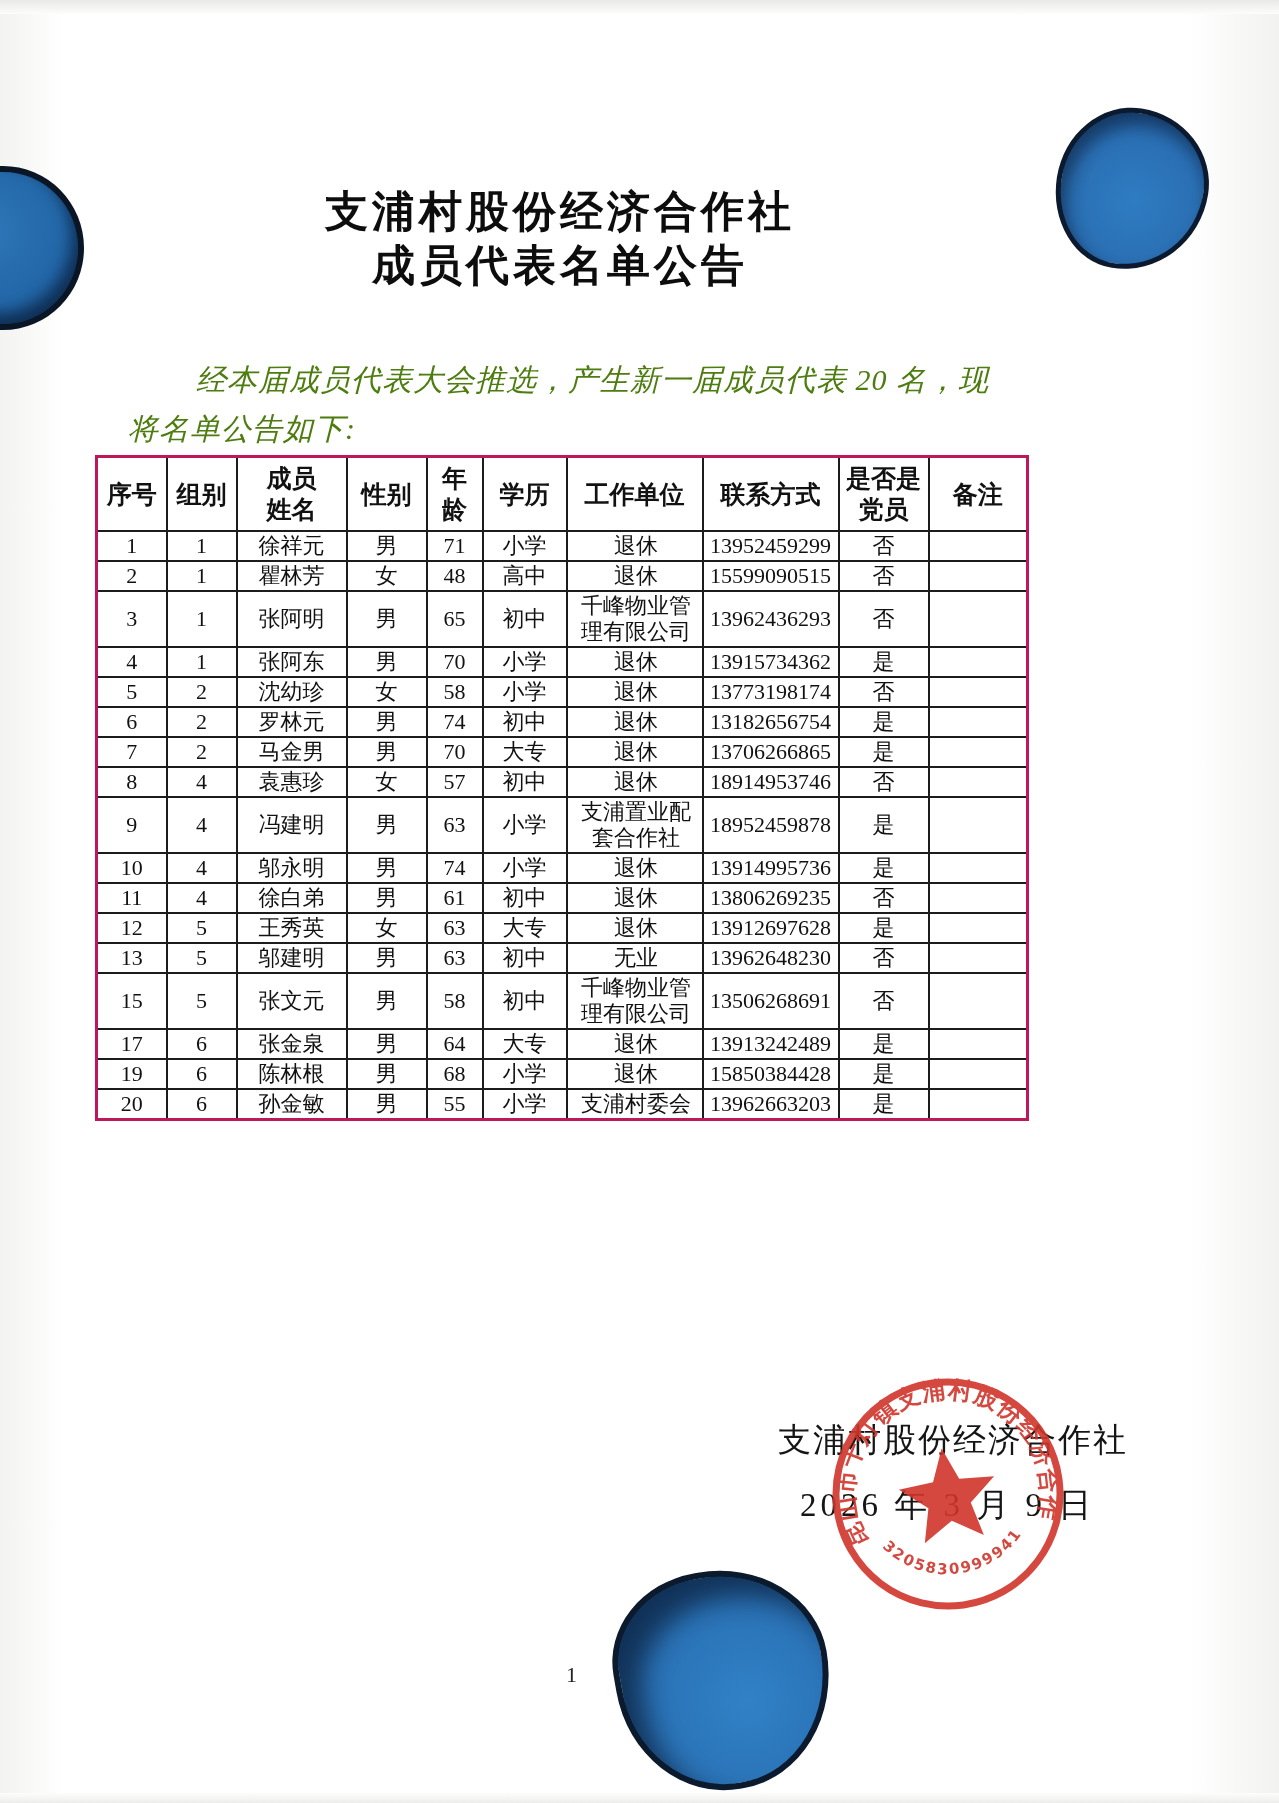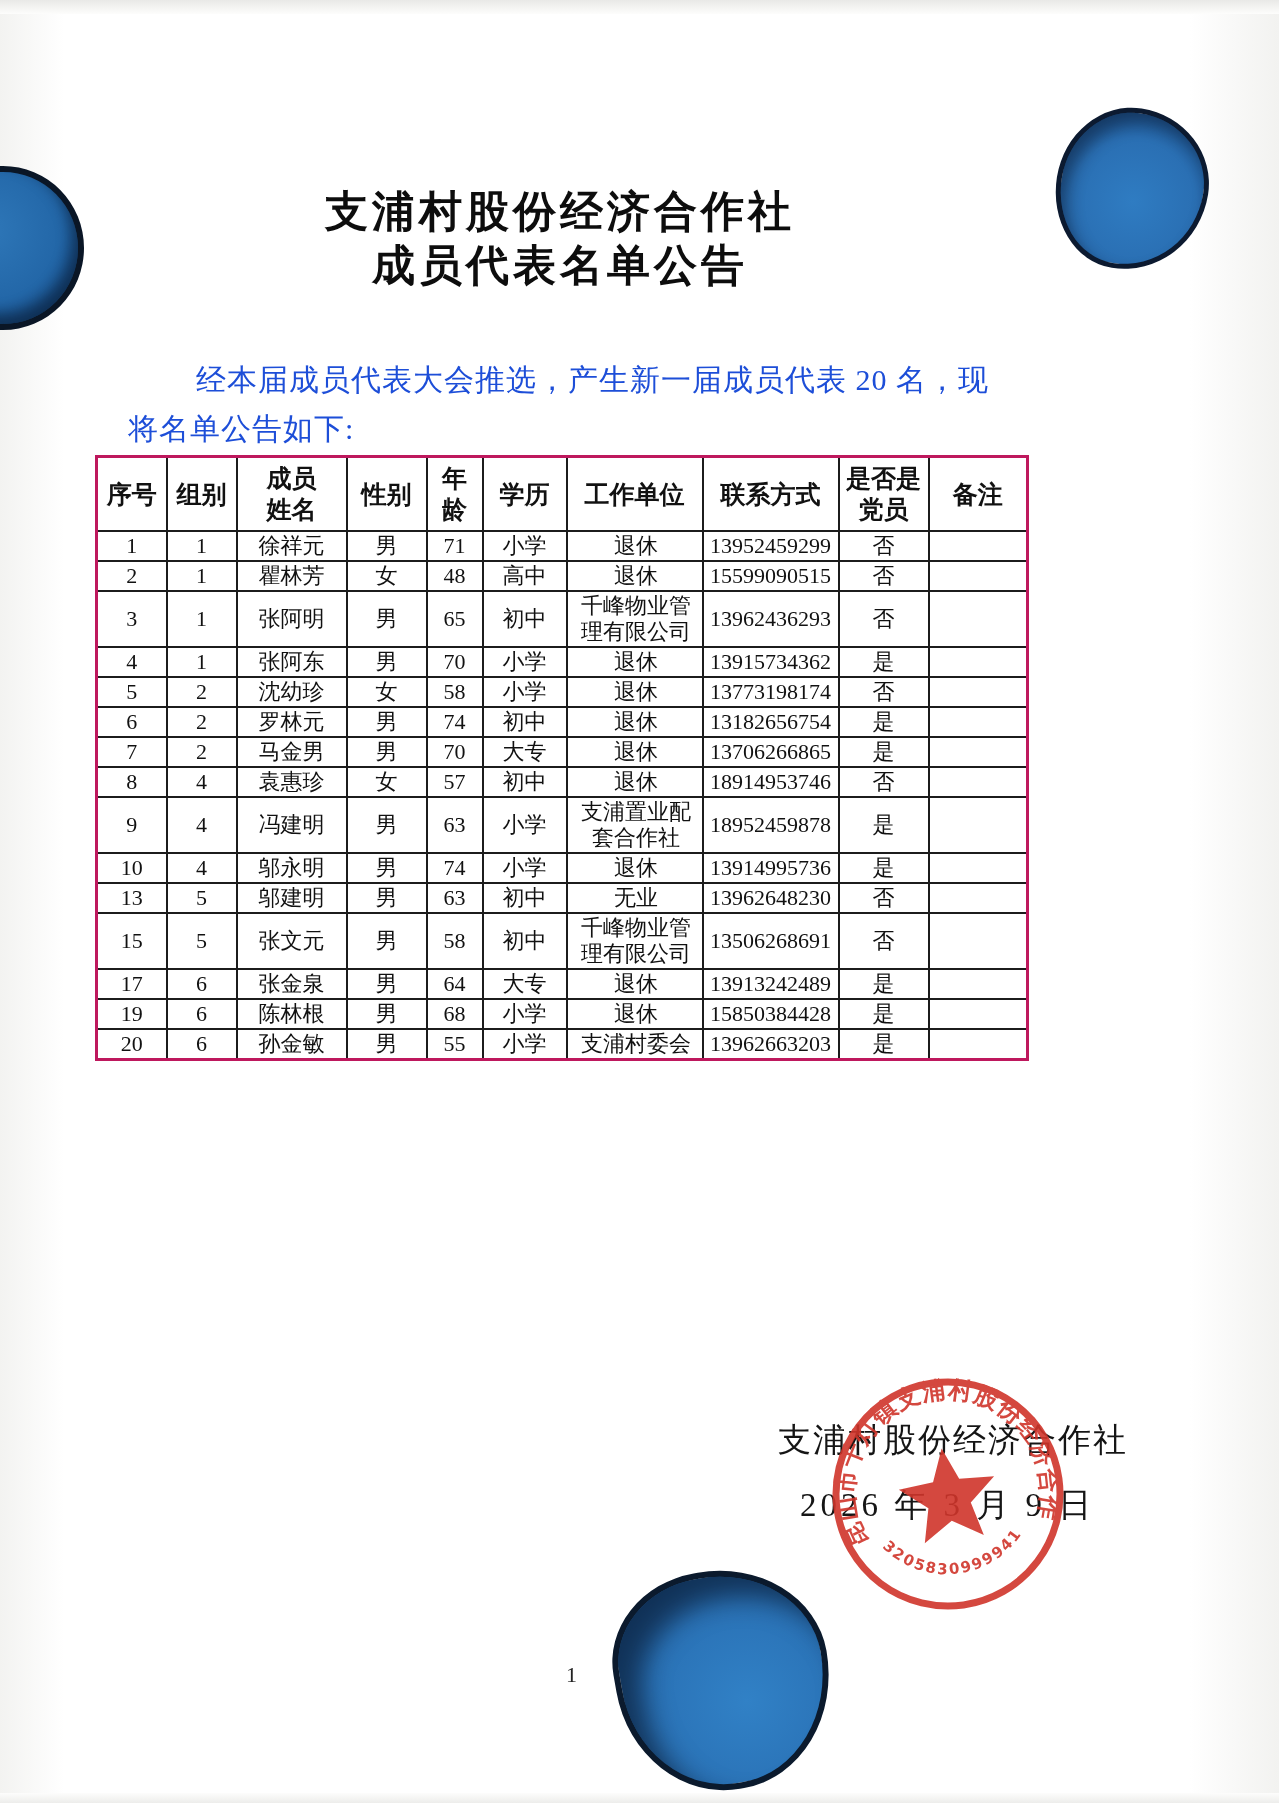--- a/index.html
+++ b/index.html
@@ -16,21 +16,21 @@
     background:linear-gradient(180deg,#e9e9e7,#fdfdfc);}
   .bottom-streak{position:absolute;left:0;bottom:0;width:100%;height:10px;
     background:linear-gradient(0deg,#ededeb,#fdfdfc);}
 
   .title{
     position:absolute;left:95px;top:184px;width:930px;text-align:center;
     font-family:"DejaVu Sans","Liberation Sans",sans-serif;
     font-weight:900;font-size:43px;line-height:54px;letter-spacing:4px;color:#0d0d0d;
     white-space:pre-line;
   }
-  .intro-line{position:absolute;font-size:30px;letter-spacing:1px;color:#1d4ed8;}
+  .intro-line{position:absolute;font-size:30px;letter-spacing:1px;color:#4d7c0f;font-style:italic;}
   .intro-1{left:196px;top:360px;}
   .intro-2{left:128px;top:409px;text-align:center;}
 
   table.roster{
     position:absolute;left:95px;top:455px;width:931px;
     border-collapse:collapse;table-layout:fixed;
     border:3px solid #be185d;
   }
   table.roster td{
     border:2px solid #1c1c1c;
@@ -234,20 +234,44 @@
       <td class="c2">邬永明</td>
       <td class="c3">男</td>
       <td class="c4">74</td>
       <td class="c5">小学</td>
       <td class="c6">退休</td>
       <td class="c7">13914995736</td>
       <td class="c8">是</td>
       <td class="c9"></td>
     </tr>
         <tr class="body-row">
+      <td class="c0">11</td>
+      <td class="c1">4</td>
+      <td class="c2">徐白弟</td>
+      <td class="c3">男</td>
+      <td class="c4">61</td>
+      <td class="c5">初中</td>
+      <td class="c6">退休</td>
+      <td class="c7">13806269235</td>
+      <td class="c8">否</td>
+      <td class="c9"></td>
+    </tr>
+        <tr class="body-row">
+      <td class="c0">12</td>
+      <td class="c1">5</td>
+      <td class="c2">王秀英</td>
+      <td class="c3">女</td>
+      <td class="c4">63</td>
+      <td class="c5">大专</td>
+      <td class="c6">退休</td>
+      <td class="c7">13912697628</td>
+      <td class="c8">是</td>
+      <td class="c9"></td>
+    </tr>
+        <tr class="body-row">
       <td class="c0">13</td>
       <td class="c1">5</td>
       <td class="c2">邬建明</td>
       <td class="c3">男</td>
       <td class="c4">63</td>
       <td class="c5">初中</td>
       <td class="c6">无业</td>
       <td class="c7">13962648230</td>
       <td class="c8">否</td>
       <td class="c9"></td>

